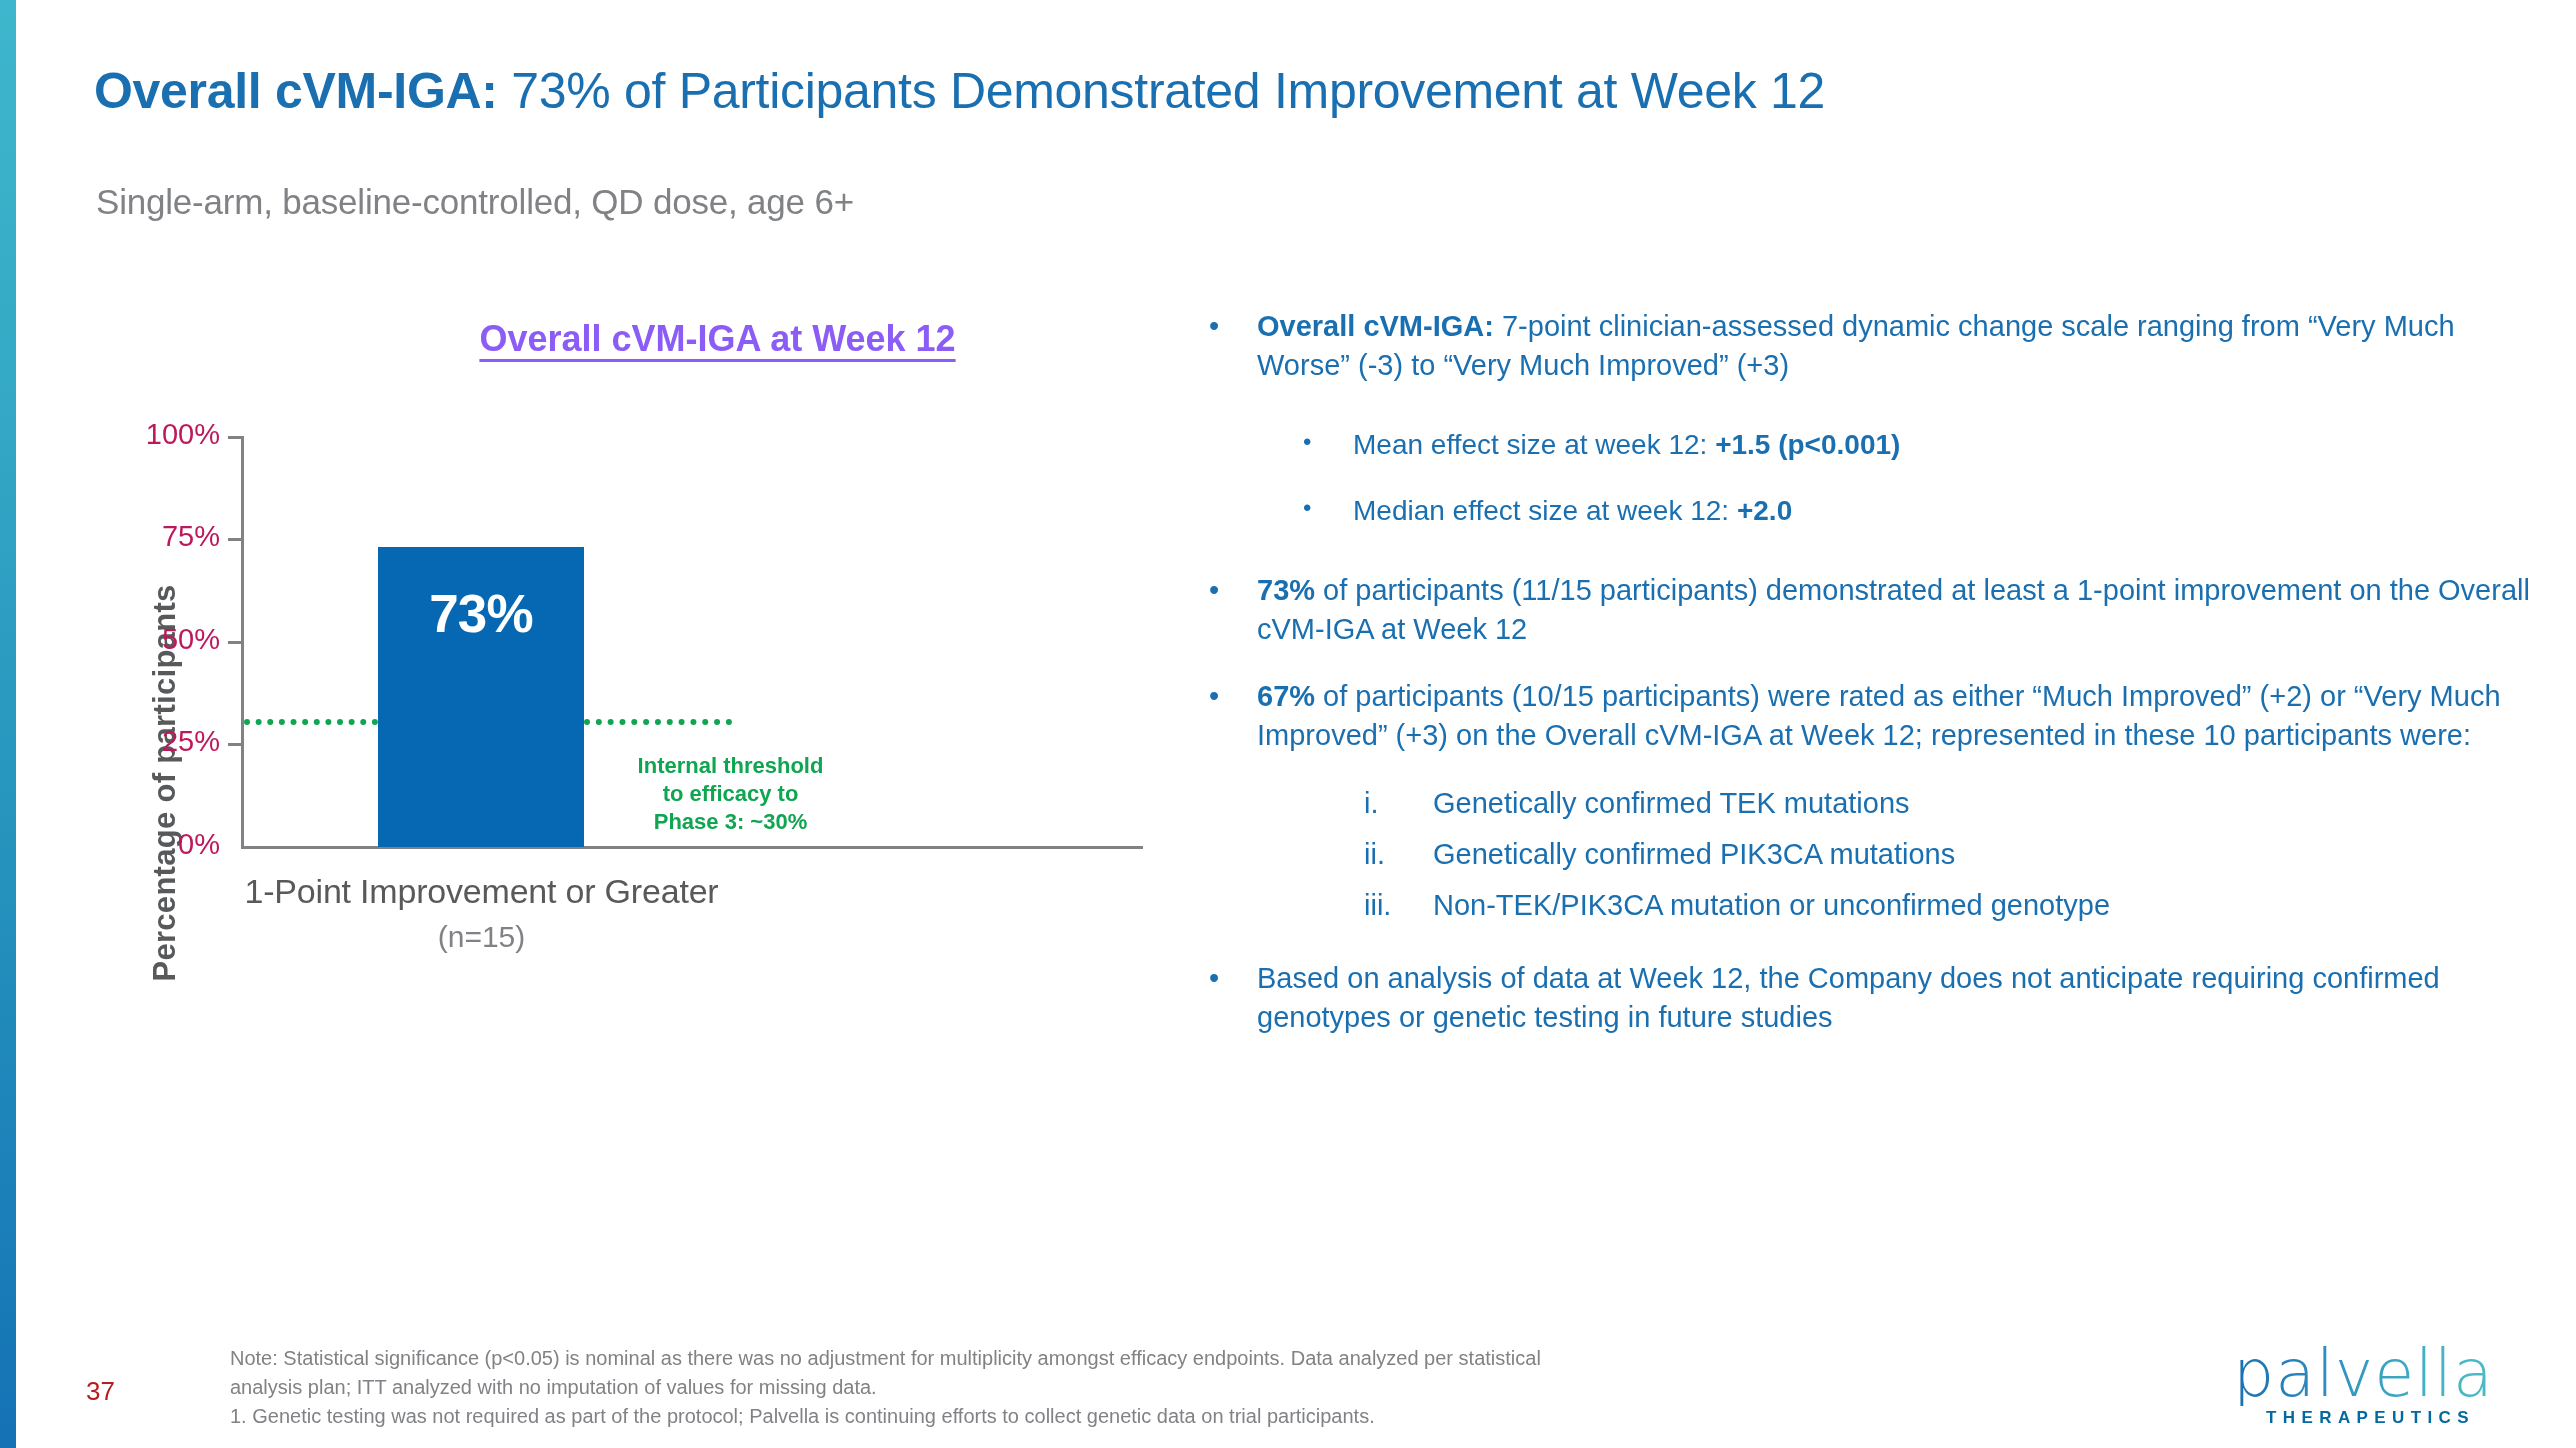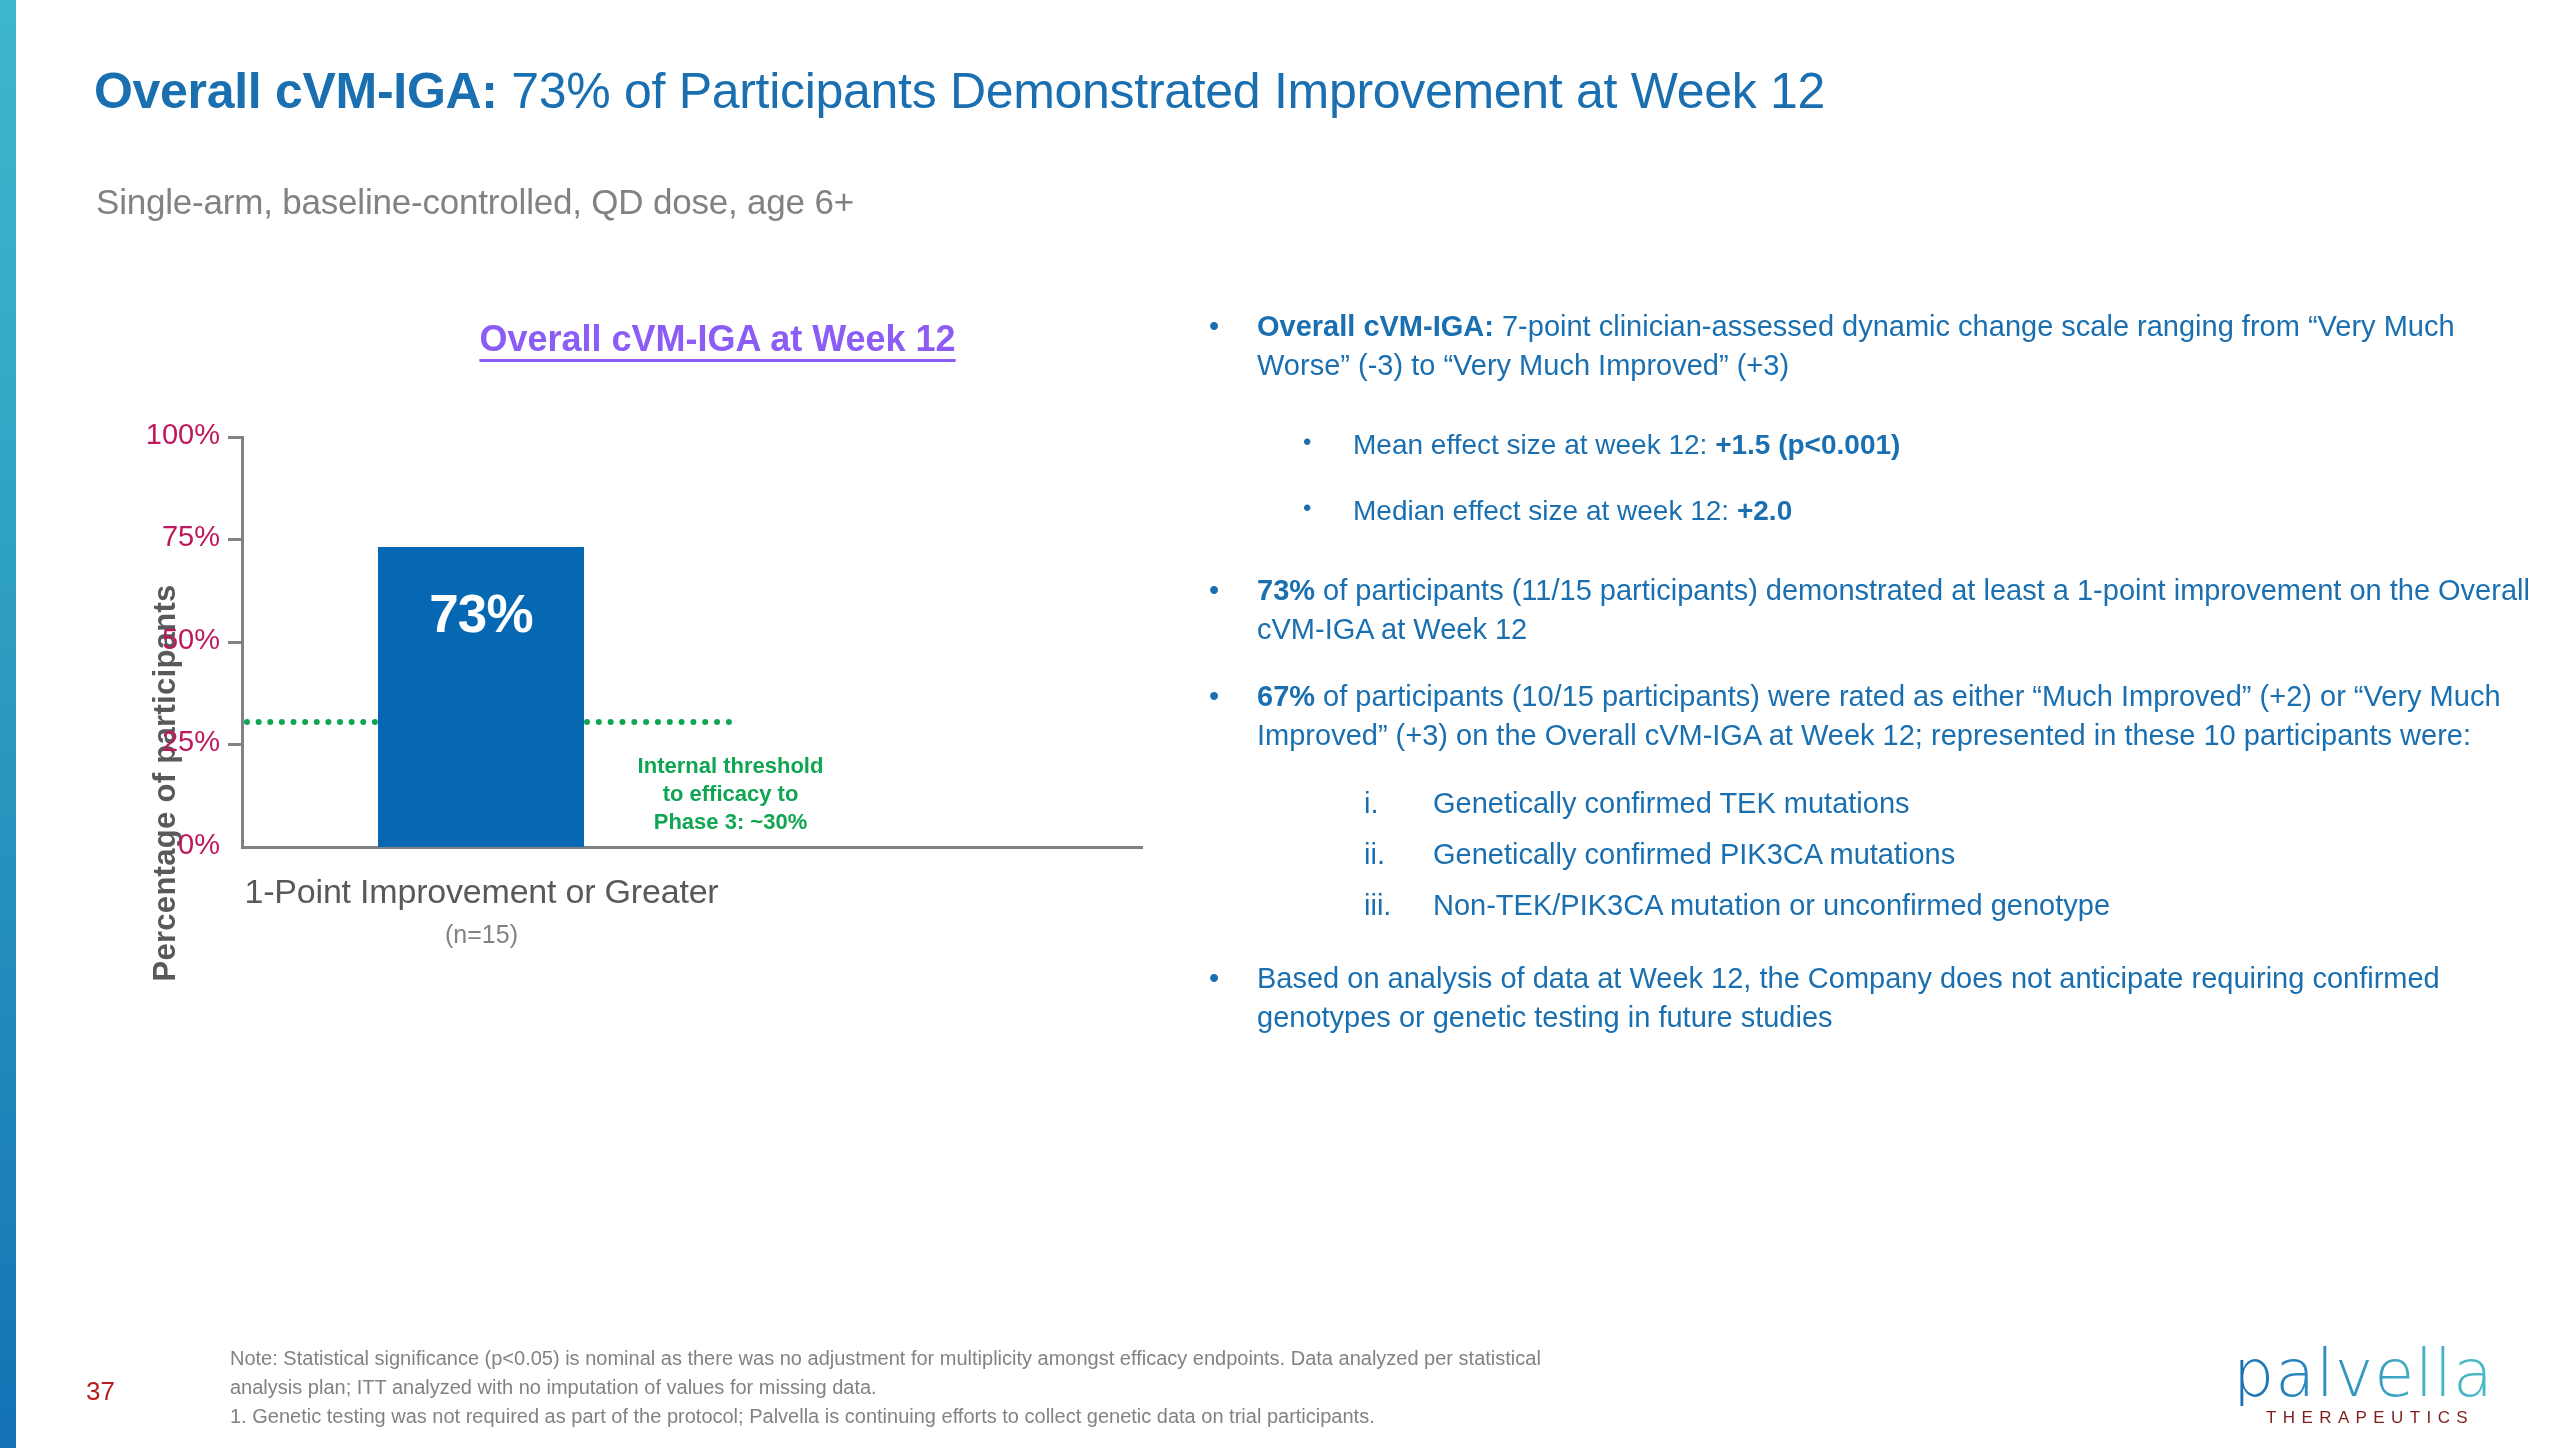--- a/index.html
+++ b/index.html
@@ -79,21 +79,21 @@
     position: absolute; font-size: 22px; font-weight: bold; color: #0fa551;
     text-align: center; line-height: 1.28; width: 283px;
   }
 
   .xcat {
     position: absolute; text-align: center; width: 773px;
     font-size: 34px; color: #58595b; letter-spacing: -0.2px;
   }
   .xcat-sub {
     position: absolute; text-align: center; width: 773px;
-    font-size: 25px; color: #808285;
+    font-size: 30px; color: #808285;
   }
 
   
   .bullets {
     position: absolute; left: 1209px; top: 307px; width: 1322px;
     color: #1a6fb0;
   }
   .b1 { position: relative; display: flex; font-size: 29px; line-height: 1.34; margin-bottom: 29px; }
   .b1 .dot { width: 48px; flex: 0 0 48px; font-size: 29px; line-height: 1.34; }
   .b1 .txt { flex: 1; }
@@ -118,21 +118,21 @@
   
   .logo { position: absolute; left: 2233px; top: 1341px; width: 309px; height: 94px; }
   .logo-word {
     font-size: 65px; line-height: 1; letter-spacing: 0.9px;
     font-family: "DejaVu Sans", sans-serif; font-weight: 300;
     background: linear-gradient(90deg, #1a6fb0 0%, #2d8ec0 30%, #45b3c4 65%, #52bfc9 100%);
     -webkit-background-clip: text; background-clip: text; color: transparent;
   }
   .logo-sub {
     margin-top: 1.7px; margin-left: 33px;
-    font-size: 17px; letter-spacing: 6.4px; color: #7f1d1d; font-weight: 400;
+    font-size: 17px; letter-spacing: 6.4px; color: #0369a1; font-weight: 700;
   }
 </style>
 </head>
 <body>
 
 <div class="slide">
 
   <div class="accent-bar"></div>
 
   <div class="title">

